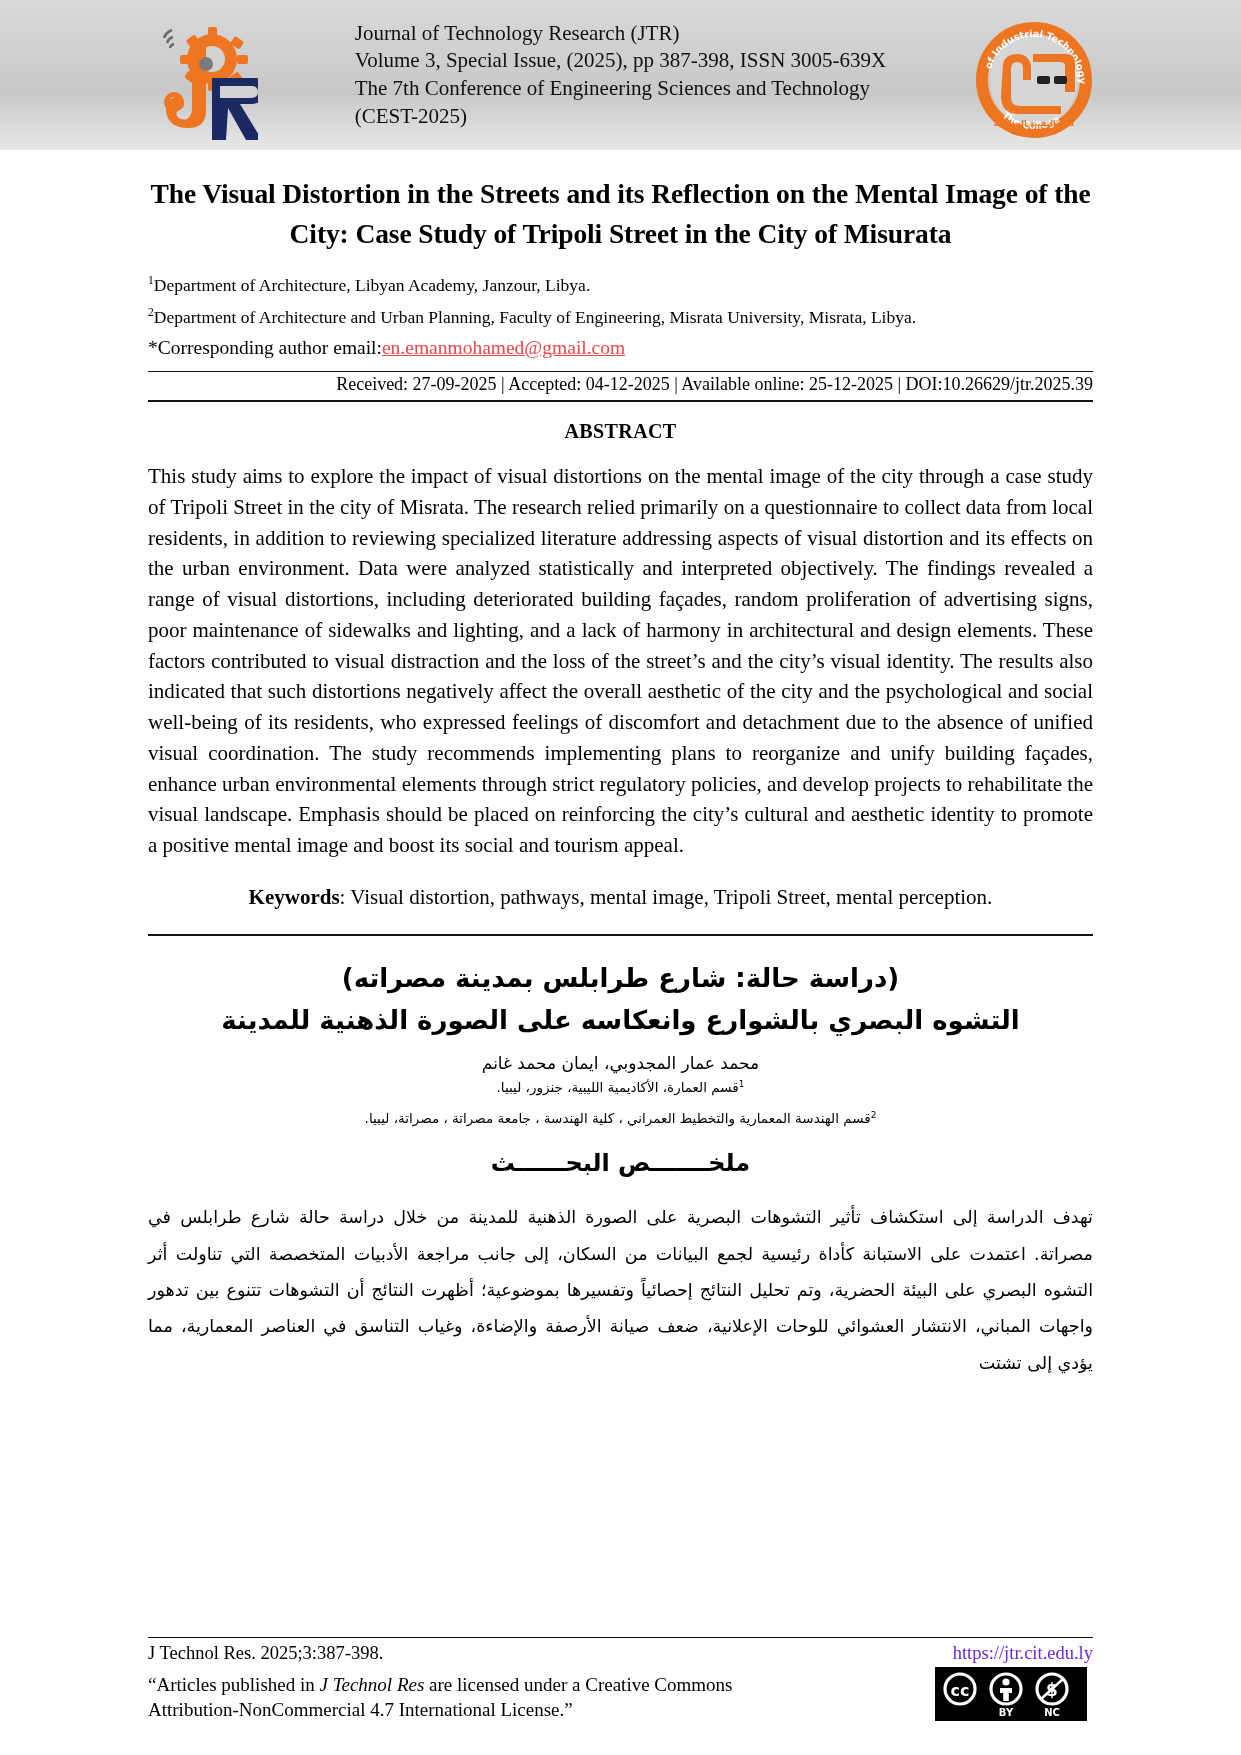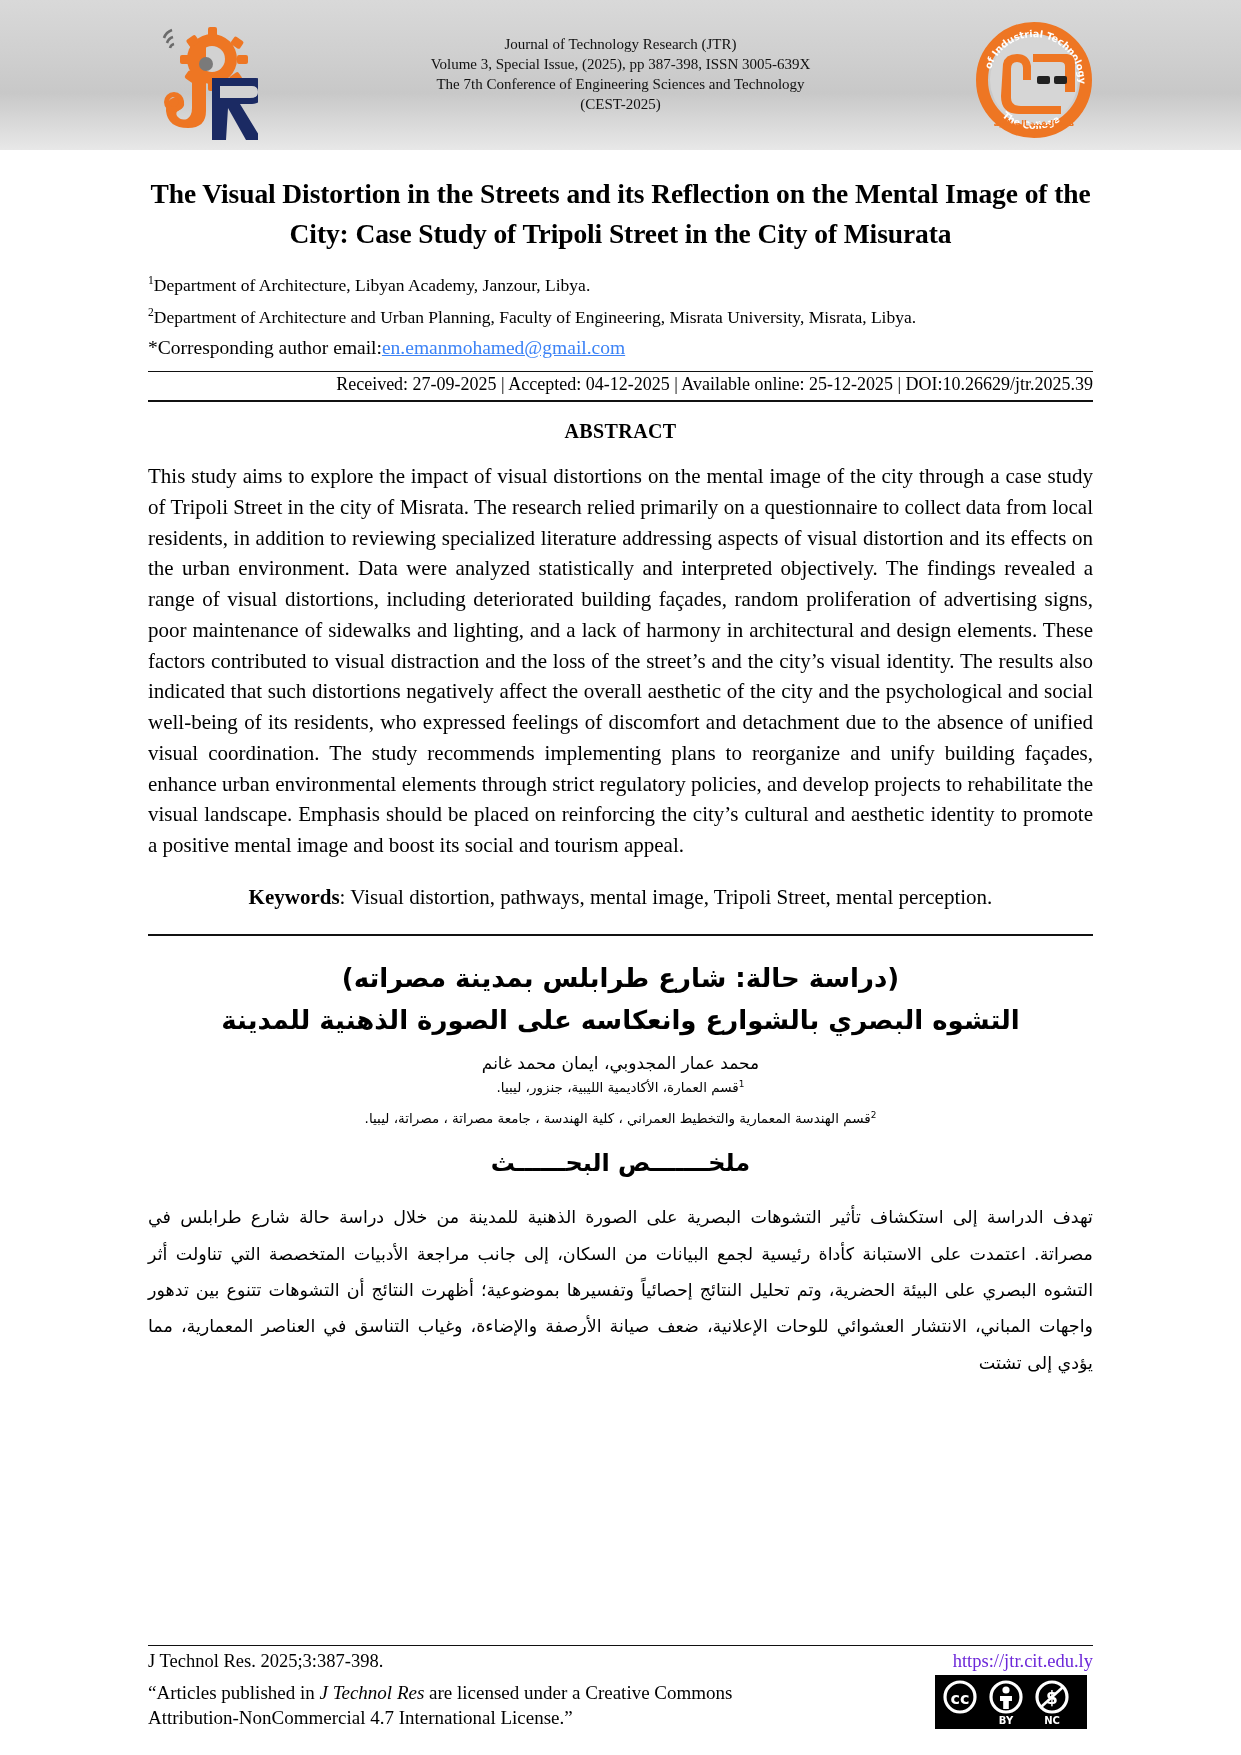--- a/index.html
+++ b/index.html
@@ -18,23 +18,22 @@
   .header-banner {
     position: relative;
     width: 1241px;
     height: 150px;
     background: linear-gradient(180deg, #d9d9d9 0%, #cfcfcf 38%, #c8c8c8 62%, #e8e8e8 100%);
     display: flex;
     align-items: center;
     justify-content: center;
   }
   .header-center {
-    text-align: center;
     line-height: 1.32;
-    font-size: 15px;
+    font-size: 21px;
     color: #111;
   }
   .header-center div { white-space: nowrap; }
 
   .logo-left {
     position: absolute;
     left: 134px; top: 16px;
     width: 124px; height: 126px;
   }
   .logo-right {
@@ -72,21 +71,21 @@
     line-height: 1.5;
   }
   .affil.second { margin-top: 6px; }
 
   .corresponding {
     margin-top: 7px;
     font-size: 19.5px;
     text-align: left;
   }
   .email-link {
-    color: #3b82f6;
+    color: #ef4444;
     text-decoration: underline;
   }
 
   .dates-rule-top {
     margin-top: 12px;
   }
   .dates-line {
     text-align: right;
     font-size: 18px;
     padding: 2px 0 5px;
@@ -165,21 +164,21 @@
     text-align: justify;
     margin-top: 22px;
     font-size: 17.5px;
     line-height: 2.08;
     font-family: "DejaVu Sans", "Liberation Sans", sans-serif;
   }
 
   
   .footer {
     position: absolute;
-    left: 0; bottom: 8px;
+    left: 0; bottom: 16px;
     width: 1241px;
     padding: 0 148px 16px;
   }
   .footer-rule {
     border: 0;
     border-top: 1.7px solid #111;
     margin: 0 0 5px 0;
   }
   .footer-row {
     display: flex;

